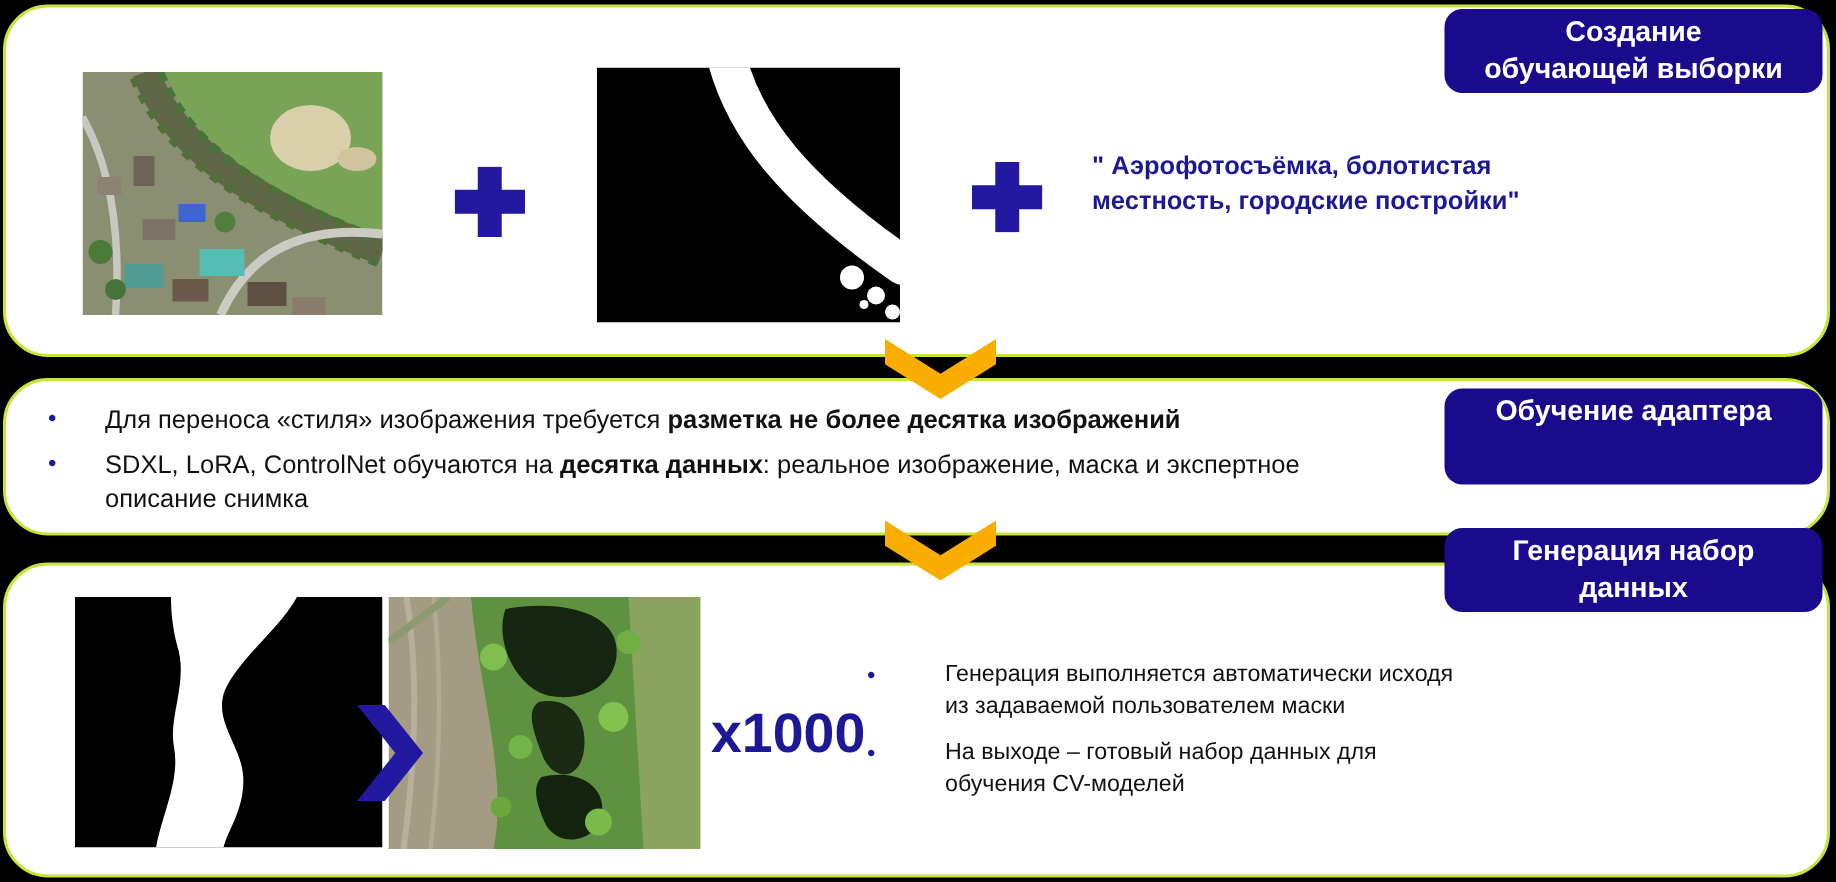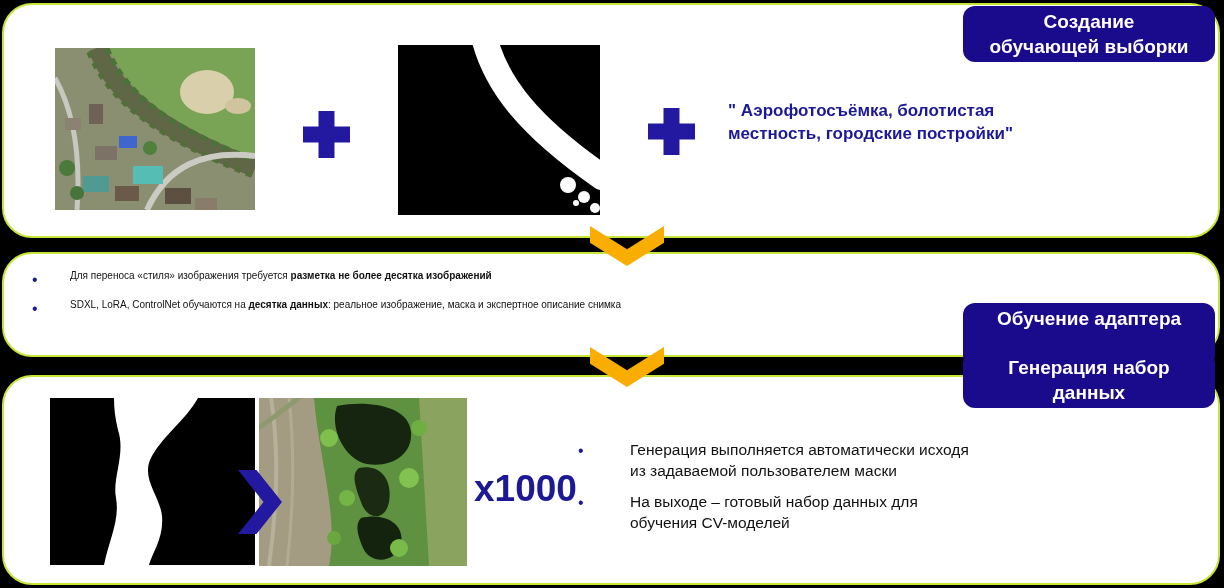--- a/index.html
+++ b/index.html
@@ -9,21 +9,21 @@
         border-radius:30px;box-sizing:border-box;}
   .card1{top:3px;height:235px;}
   .card2{top:252px;height:105px;}
   .card3{top:375px;height:210px;}
   .stage-label{position:absolute;left:963px;width:252px;background:#1a0a8c;border-radius:12px;
         color:#fff;font-weight:bold;font-size:19px;line-height:1.3;text-align:center;
         display:flex;align-items:flex-start;justify-content:center;z-index:5;box-sizing:border-box;
         padding:4px 10px;}
   .stage-label .lbl{display:block;max-width:205px;}
   .label1{top:6px;height:56px;}
-  .label2{top:259px;height:64px;margin-top:44px;}
+  .label2{top:259px;height:64px;}
   .label3{top:352px;height:56px;}
   .chevron-down{position:absolute;width:74px;height:40px;background:#f9ad00;z-index:6;
         clip-path:polygon(0% 0%,50% 58%,100% 0%,100% 42%,50% 100%,0% 42%);}
   .chev1{left:590px;top:226px;}
   .chev2{left:590px;top:347px;}
   .chevron-right{position:absolute;left:238px;top:470px;width:44px;height:64px;background:#2318a0;z-index:4;
         clip-path:polygon(0% 0%,58% 50%,0% 100%,42% 100%,100% 50%,42% 0%);}
   .plus{position:absolute;width:47px;height:47px;background:#2318a0;
         clip-path:polygon(33% 0,67% 0,67% 33%,100% 33%,100% 67%,67% 67%,67% 100%,33% 100%,33% 67%,0 67%,0 33%,33% 33%);}
   .plus1{left:303px;top:111px;}
@@ -35,21 +35,21 @@
   .gen1{left:259px;top:398px;}
   .prompt{position:absolute;left:728px;top:100px;width:340px;color:#1c1896;
         font-weight:bold;font-size:17px;line-height:1.35;}
   .bullets{position:absolute;display:flex;flex-direction:column;}
   .bullets2{left:32px;top:269px;width:900px;gap:7px;}
   .bullets3{left:578px;top:440px;width:402px;gap:10px;}
   .bullet-row{display:flex;align-items:flex-start;}
   .bullet-marker{color:#1c1896;font-size:16px;line-height:1.35;width:14px;flex:0 0 14px;}
   .bullets2 .bullet-text{margin-left:24px;}
   .bullets3 .bullet-text{margin-left:38px;}
-  .bullet-text{font-size:10px;line-height:1.35;color:#111;}
+  .bullet-text{font-size:17px;line-height:1.35;color:#111;}
   .bullets3 .bullet-text{font-size:15.5px;}
   .multiplier{position:absolute;left:474px;top:468px;color:#1c1896;font-weight:bold;font-size:37px;}
   b{font-weight:bold;}
 </style>
 </head>
 <body>
 
 <div class="slide">
 
   <div class="card card1"></div>

